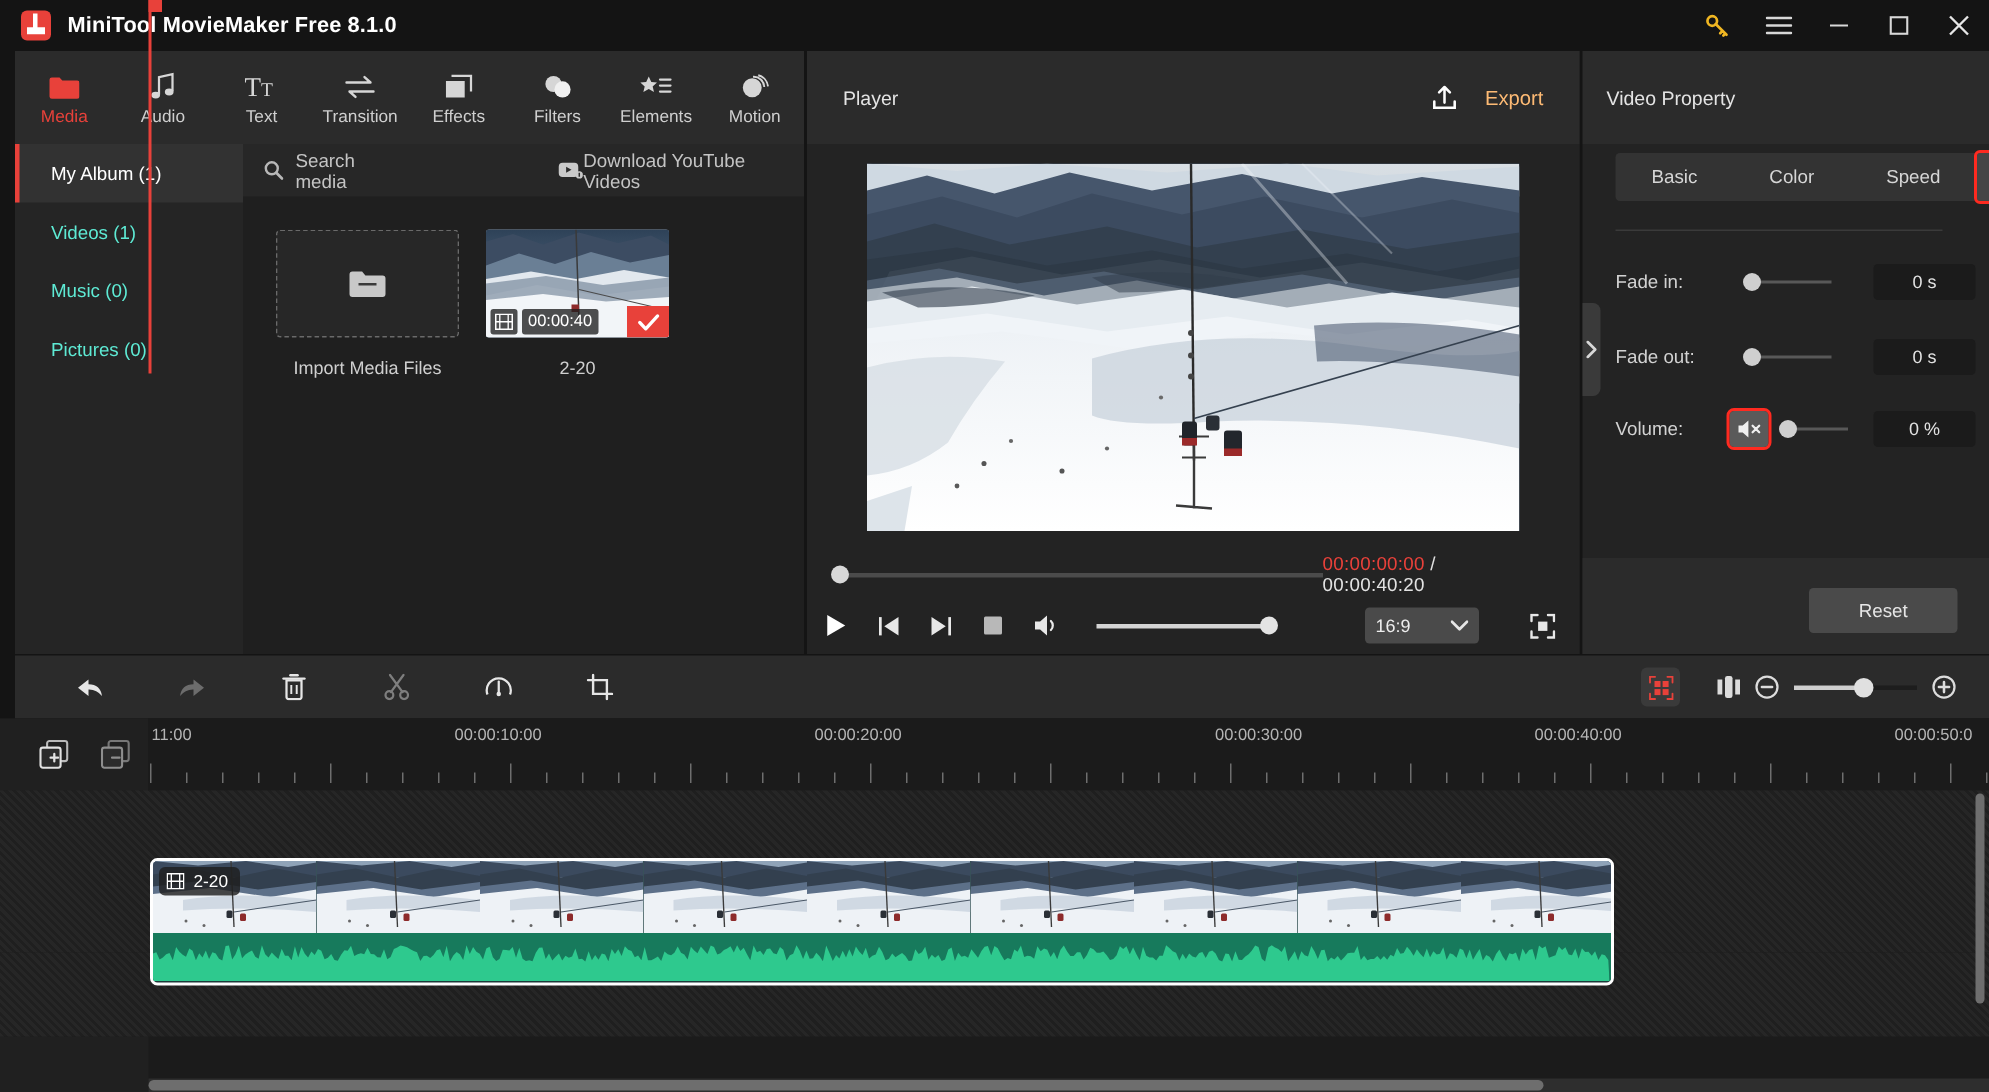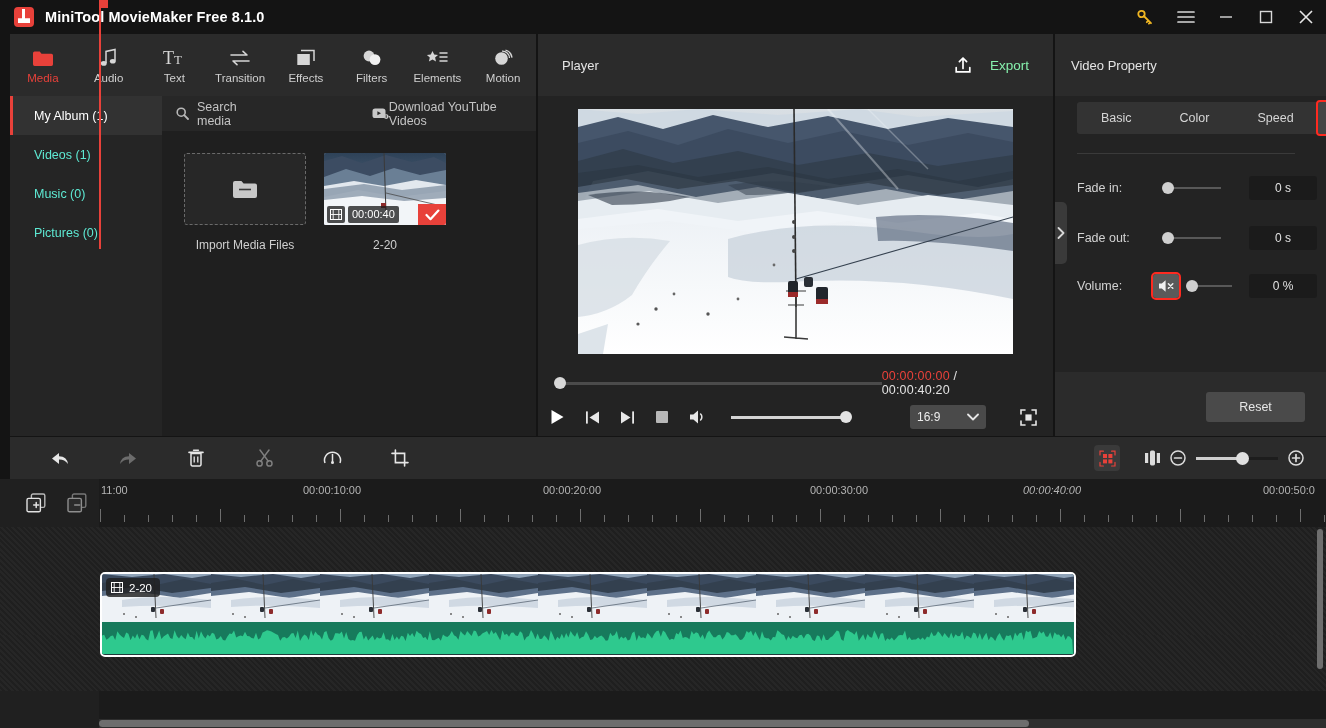--- a/index.html
+++ b/index.html
@@ -104,21 +104,21 @@
   }
 
   
   .player {
     position: absolute; left: 538px; top: 34px; width: 515px; height: 402px; background: #232323;
   }
   .player-head {
     height: 62px; background: #2b2b2b; display: flex; align-items: center;
     padding: 0 24px 0 24px; font-size: 13px; color: #e4e4e4;
   }
-  .export-btn { margin-left: auto; display: flex; align-items: center; gap: 18px; font-size: 13.5px; color: #86efac; }
+  .export-btn { margin-left: auto; display: flex; align-items: center; gap: 18px; font-size: 13.5px; color: #fdba74; }
   .player-stage {
     height: 270px; display: flex; align-items: center; justify-content: center; background: #232323;
   }
   .video-frame {
     width: 435px; height: 245px; position: relative; overflow: hidden; background: #0f1a28;
   }
   .player-ctrls { height: 70px; background: #232323; position: relative; }
   .seek-row { display: flex; align-items: center; height: 34px; padding: 0 12px; }
   .seek-track { position: relative; width: 322px; height: 3px; background: #4b4b4b; margin-left: 10px; }
   .seek-knob {
@@ -785,21 +785,21 @@
             </svg>
         </span>
       </div>
     </div>
 
     <div class="ruler">
       <div class="ruler-label" style="left:2px;">11:00</div>
       <div class="ruler-label" style="left:204px;">00:00:10:00</div>
       <div class="ruler-label" style="left:444px;">00:00:20:00</div>
       <div class="ruler-label" style="left:684px;padding-left:27px;">00:00:30:00</div>
-      <div class="ruler-label" style="left:924px;font-style:italic;">00:00:40:00</div>
+      <div class="ruler-label" style="left:924px;">00:00:40:00</div>
       <div class="ruler-label" style="left:1164px;">00:00:50:0</div>
       <div id="ticks">
           <div class="tick maj" style="left:1px"></div>
           <div class="tick min" style="left:25px"></div>
           <div class="tick min" style="left:49px"></div>
           <div class="tick min" style="left:73px"></div>
           <div class="tick min" style="left:97px"></div>
           <div class="tick maj" style="left:121px"></div>
           <div class="tick min" style="left:145px"></div>
           <div class="tick min" style="left:169px"></div>

